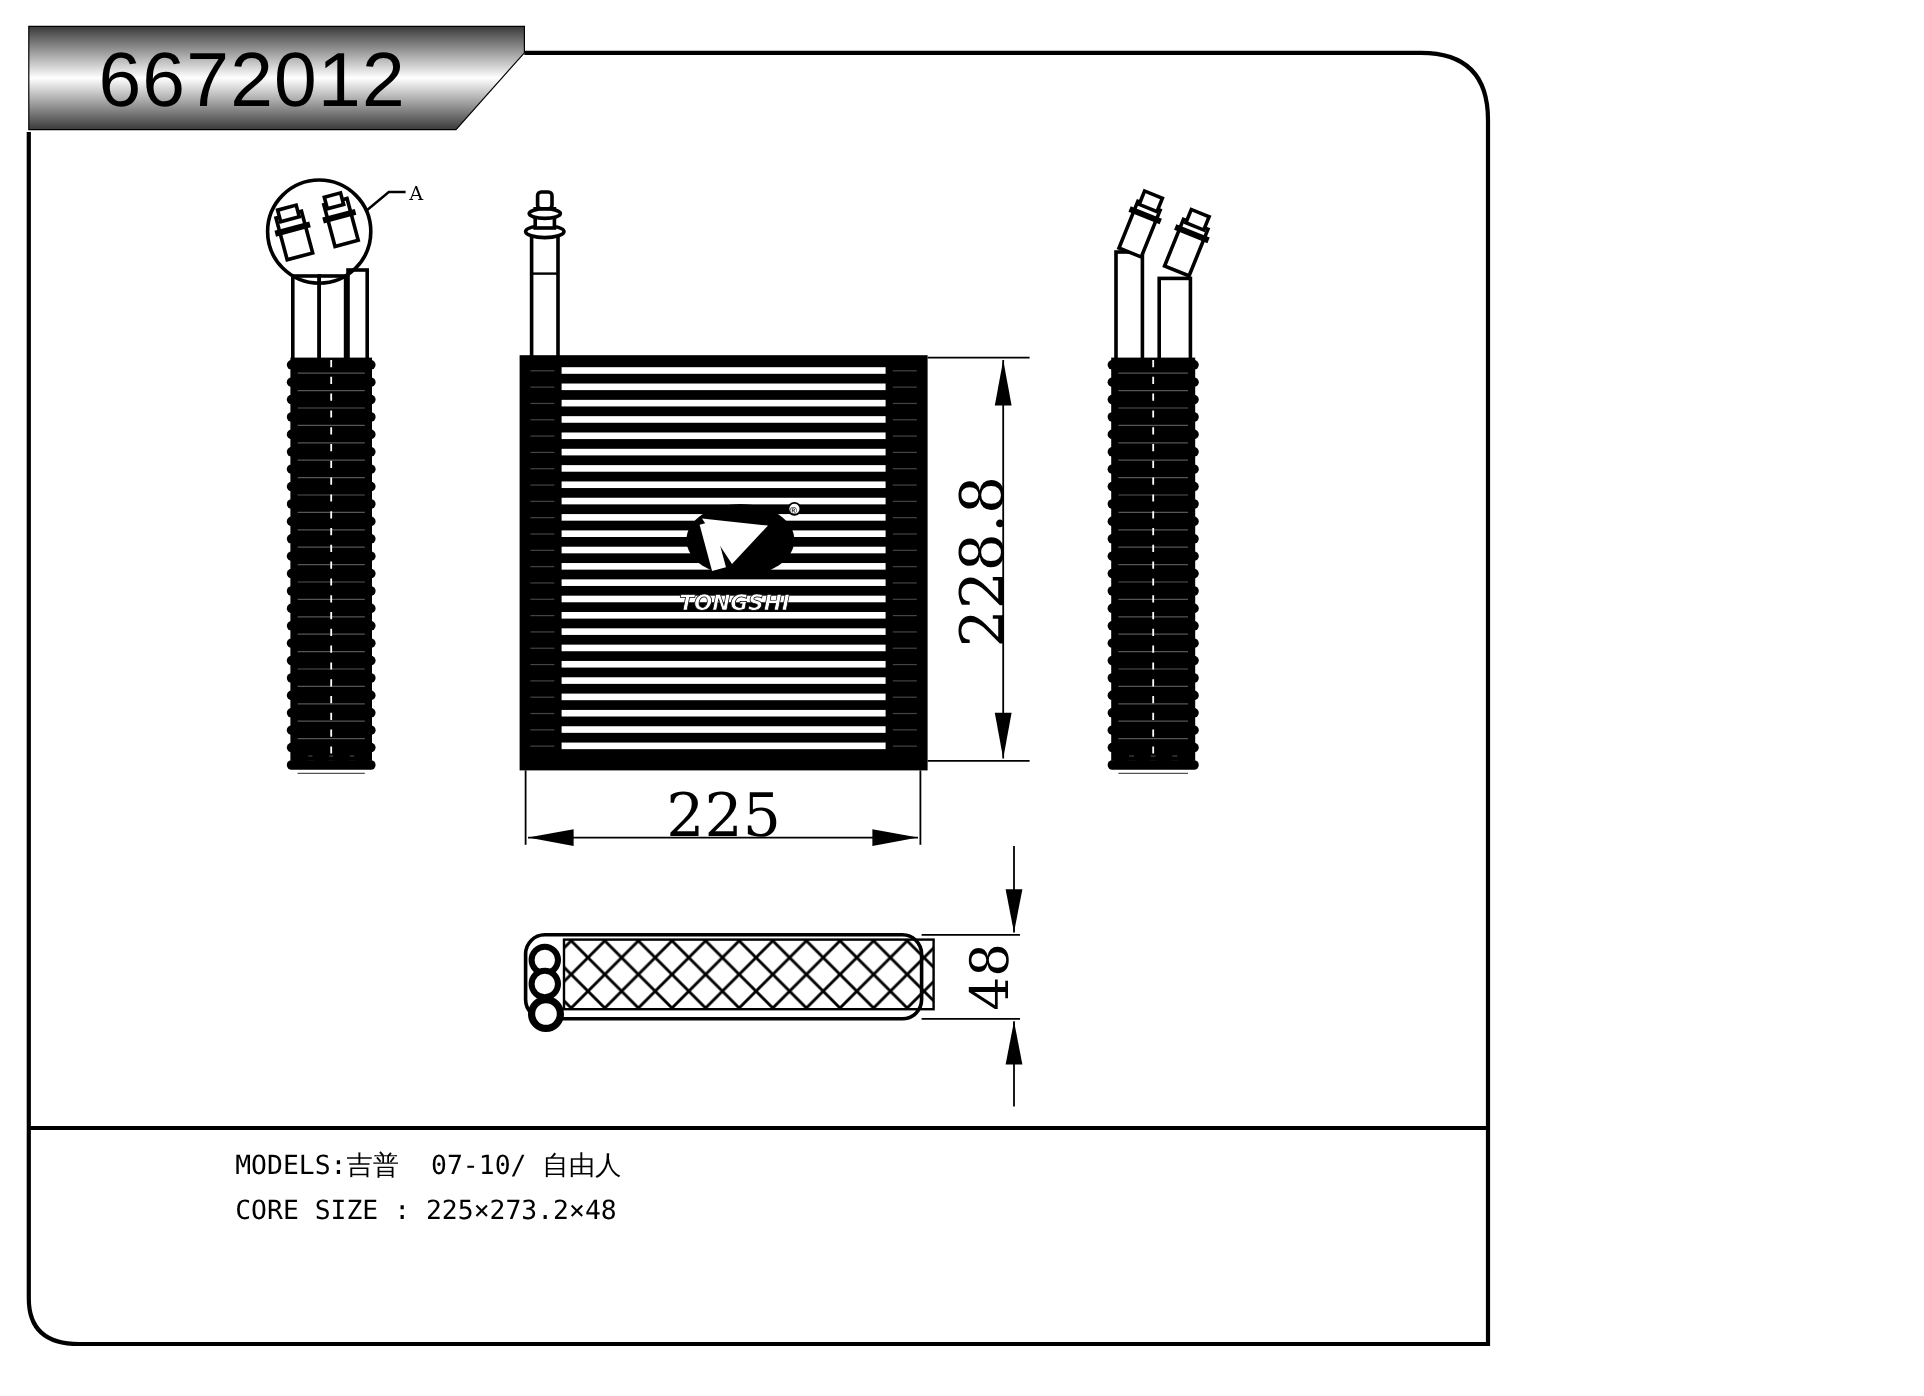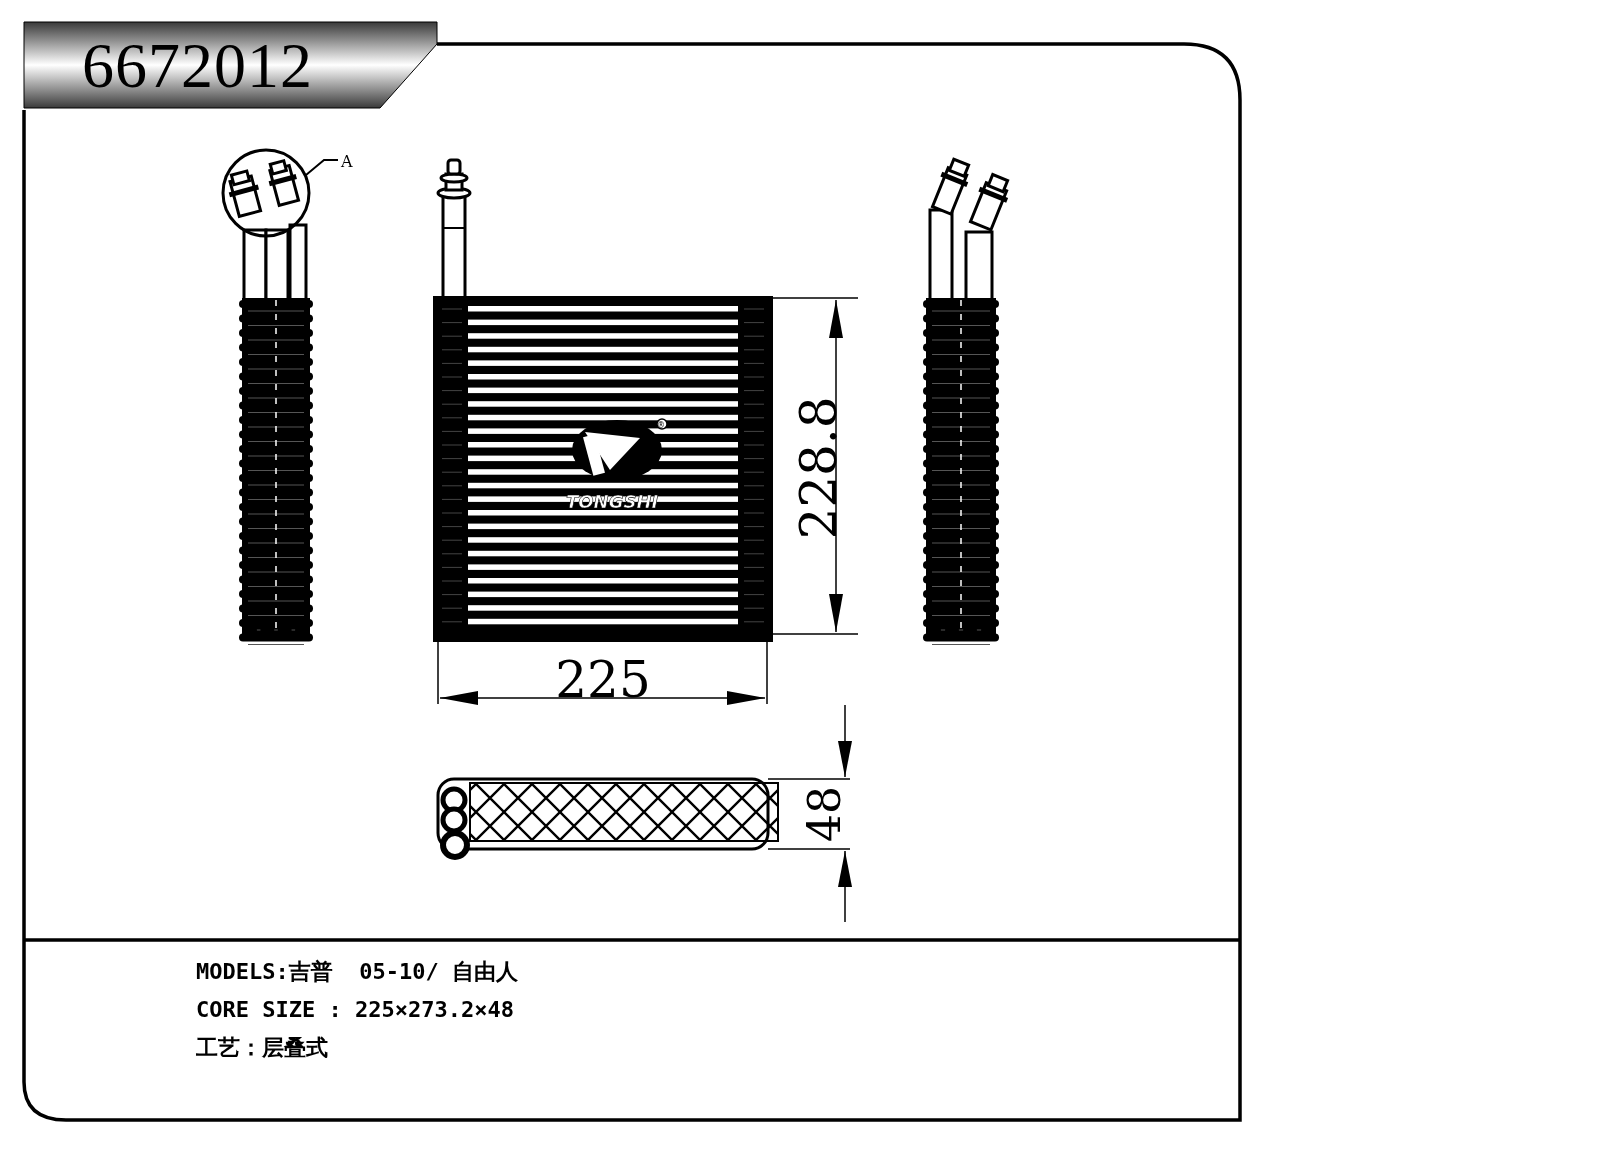--- a/index.html
+++ b/index.html
@@ -1,21 +1,21 @@
 <!DOCTYPE html>
 <html><head>
 <meta charset="utf-8">
 <style>
   html, body { margin:0; padding:0; background:#ffffff; }
   body { width:1603px; height:1163px; position:relative; overflow:hidden; font-family:"DejaVu Sans Mono","Liberation Mono",monospace; }
   #sheet { position:absolute; left:0; top:0; width:1603px; height:1163px; }
-  .title-text { position:absolute; left:82px; top:30px; font-family:Liberation Serif, serif; font-size:64px; color:#000; letter-spacing:1px; line-height:72px; }
+  .title-text { position:absolute; left:82px; top:30px; font-family:Liberation Sans, sans-serif; font-size:64px; color:#000; letter-spacing:1px; line-height:72px; }
   .info { position:absolute; left:196px; top:955px; font-family:"DejaVu Sans Mono","Liberation Mono",monospace; font-size:22px; color:#000; }
   .info .row { height:38px; line-height:34px; white-space:pre; }
-  .info .row span { display:inline;font-weight:bold; }
+  .info .row span { display:inline; }
   .dim-text { font-family:"DejaVu Serif","Liberation Serif",serif; }
 </style>
 </head>
 <body>
 
 <div id="sheet">
   <svg width="1603" height="1163" viewBox="0 0 1603 1163" xmlns="http://www.w3.org/2000/svg">
     <defs>
       <linearGradient id="tabGrad" x1="0" y1="0" x2="0" y2="1">
         <stop offset="0" stop-color="#3a3a3a"></stop>
@@ -320,17 +320,16 @@
     <text x="603" y="697" text-anchor="middle" class="dim-text" font-size="50">225</text>
     <text transform="translate(836 468) rotate(-90)" text-anchor="middle" class="dim-text" font-size="50">228.8</text>
     <text transform="translate(840 814) rotate(-90)" text-anchor="middle" class="dim-text" font-size="44">48</text>
     <text x="566" y="508" font-family="'DejaVu Sans','Liberation Sans',sans-serif" font-weight="bold" font-style="italic" font-size="18" fill="#fff" stroke="#000" stroke-width="0.6">TONGSHI</text>
     <text x="657" y="428" font-size="8" font-family="'DejaVu Sans',sans-serif">®</text>
   </svg>
 
   <div class="title-text">6672012</div>
 
   <div class="info">
-    <div class="row"><span>MODELS:</span><span>吉普  05-10/ 自由人</span></div>
+    <div class="row"><span>MODELS:</span><span>吉普  07-10/ 自由人</span></div>
     <div class="row"><span>CORE SIZE : </span><span>225×273.2×48</span></div>
-    <div class="row"><span>工艺：</span><span>层叠式</span></div>
   </div>
 </div>
 
 </body></html>

